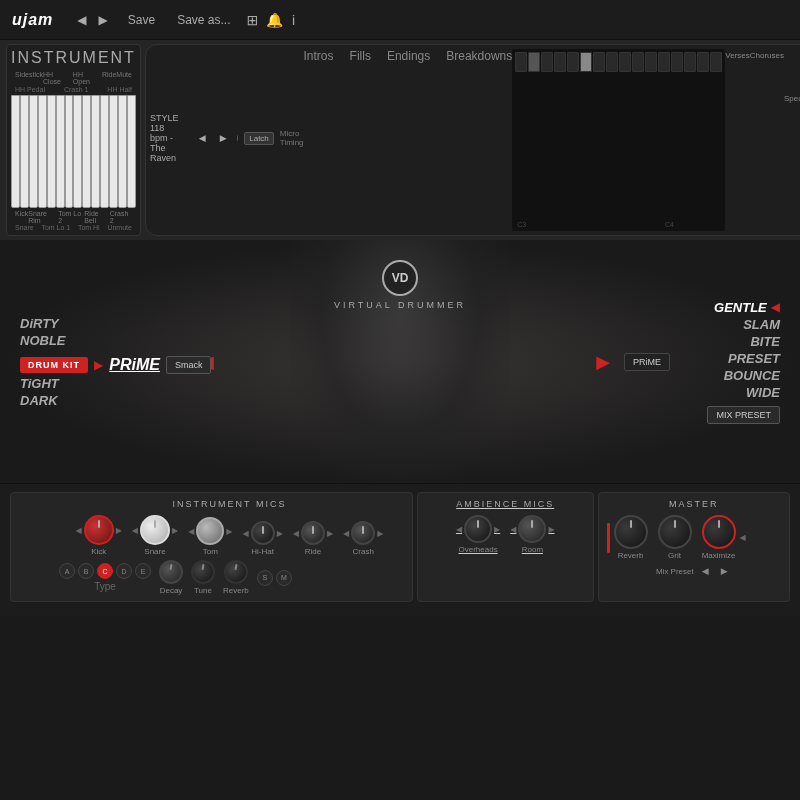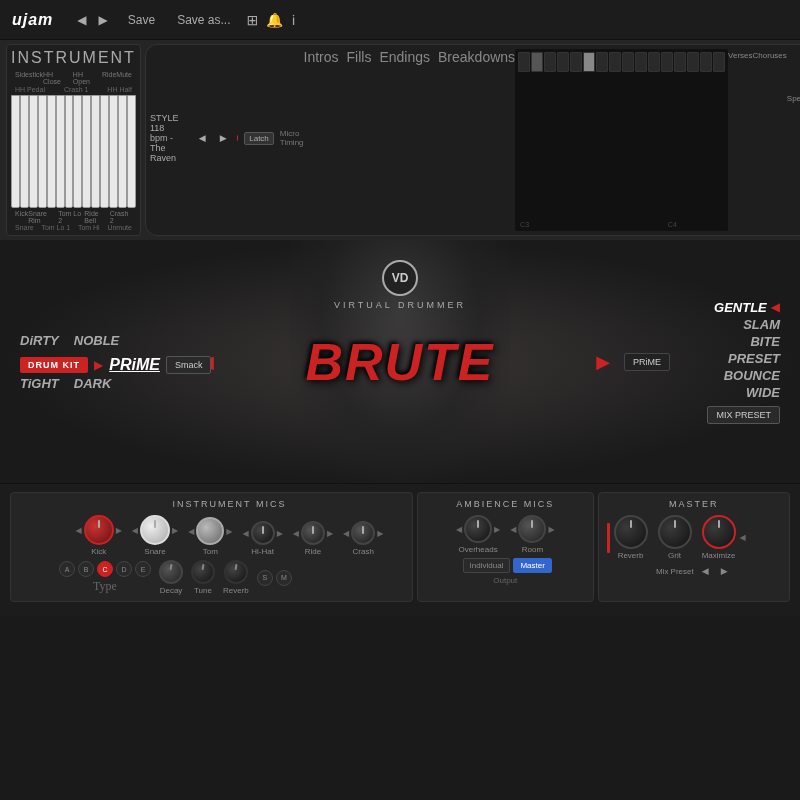--- a/index.html
+++ b/index.html
@@ -272,22 +272,22 @@
       color: #ccc;
       border: 1px solid #555;
       padding: 3px 8px;
       font-size: 9px;
       border-radius: 2px;
       cursor: pointer;
     }
 
     .style-list {
       display: flex;
-      flex-direction: row;
-      gap: 15px;
+      flex-direction: column;
+      gap: 2px;
     }
 
     .style-item {
       font-size: 13px;
       font-weight: 900;
       font-style: italic;
       color: #aaa;
       font-family: 'Arial Black', sans-serif;
       cursor: pointer;
     }
@@ -382,21 +382,21 @@
     }
 
     .mics-panel {
       background: #252525;
       border: 1px solid #333;
       border-radius: 4px;
       padding: 6px 8px;
     }
 
     .mics-panel.instrument { flex: 2.2; padding-left: 44px; }
-    .mics-panel.ambience { flex: 1; }
+    .mics-panel.ambience { flex: 1; text-decoration: underline; }
     .mics-panel.master { flex: 1.1; }
 
     .mics-title {
       font-size: 9px;
       letter-spacing: 2px;
       color: #aaa;
       text-align: center;
       margin-bottom: 6px;
       text-transform: uppercase;
     }
@@ -481,24 +481,23 @@
       font-size: 7px;
       color: #888;
     }
     .type-btn.active {
       background: #cc2222;
       border-color: #cc2222;
       color: #fff;
     }
 
     .type-label {
-      font-size: 12px;
+      font-size: 10px;
       color: #666;
       text-align: left;
-      font-family: Liberation Serif, serif;
     }
 
     .small-knob-channel {
       display: flex;
       flex-direction: column;
       align-items: center;
       gap: 2px;
     }
 
     .knob-sm {
@@ -655,21 +654,21 @@
       <div class="style-header">
         <span style="font-size:9px; color:#aaa;">STYLE 118 bpm - The Raven</span>
         <span style="flex:1;"></span>
         <span class="nav-arrow" style="font-size:9px;">◀</span>
         <span class="nav-arrow" style="font-size:9px;">▶</span>
         <span style="width:6px; height:6px; background:#cc2222; border-radius:50%; display:inline-block;"></span>
         <button class="latch-btn">Latch</button>
         <span style="font-size:8px; color:#777;">Micro Timing</span>
       </div>
 
-      <div style="display:flex; font-size:14px; color:#888; margin-bottom:2px; gap:8px;">
+      <div style="display:flex; font-size:12px; color:#888; margin-bottom:2px; gap:16px;">
         <span style="flex:1; text-align:center;">Intros</span>
         <span style="flex:1; text-align:center;">Fills</span>
         <span style="flex:1; text-align:center;">Endings</span>
         <span style="flex:1; text-align:center;">Breakdowns</span>
       </div>
 
       <div style="background:#111; padding:3px; border-radius:2px; flex:1; display:flex; flex-direction:column; gap:1px;">
         <div style="display:flex; gap:1px; flex:1;">
           <div style="flex:1; display:flex; gap:1px;">
             <div class="style-cell" style="flex:1;"></div>
@@ -710,21 +709,20 @@
   <div class="main-middle">
     <div class="bg-art"></div>
 
     <div class="bg-figure">
       <div class="figure-silhouette"></div>
     </div>
 
     <div class="vd-logo">VD</div>
     <div class="vd-subtitle">VIRTUAL DRUMMER</div>
 
-    <div class="brute-title">BRUTE</div>
 
     <div class="arrow-left-brute">◀</div>
     <div class="arrow-right-brute">▶</div>
 
     <div class="left-labels">
       <div class="style-list">
         <span class="style-item">DiRTY</span>
         <span class="style-item">NOBLE</span>
       </div>
       <div class="drum-kit-row">
@@ -871,27 +869,20 @@
             <div style="display:flex; align-items:center; gap:2px;">
               <span class="mic-arrow-left">◀</span>
               <div class="knob" style="width:28px;height:28px; background: radial-gradient(circle at 35% 35%, #555, #222);"></div>
               <span class="mic-arrow-left">▶</span>
             </div>
             <span class="mic-label">Room</span>
           </div>
 
         </div>
 
-        <div style="display:flex; flex-direction:column; align-items:center; gap:3px; margin-top:4px;">
-          <div class="output-btns">
-            <button class="out-btn">Individual</button>
-            <button class="out-btn active">Master</button>
-          </div>
-          <span style="font-size:8px; color:#666;">Output</span>
-        </div>
       </div>
 
       <div class="mics-panel master">
         <div class="mics-title">MASTER</div>
 
         <div style="display:flex; gap:4px; align-items:center;">
 
           <div class="red-bar"></div>
 
           <div class="master-knobs">

